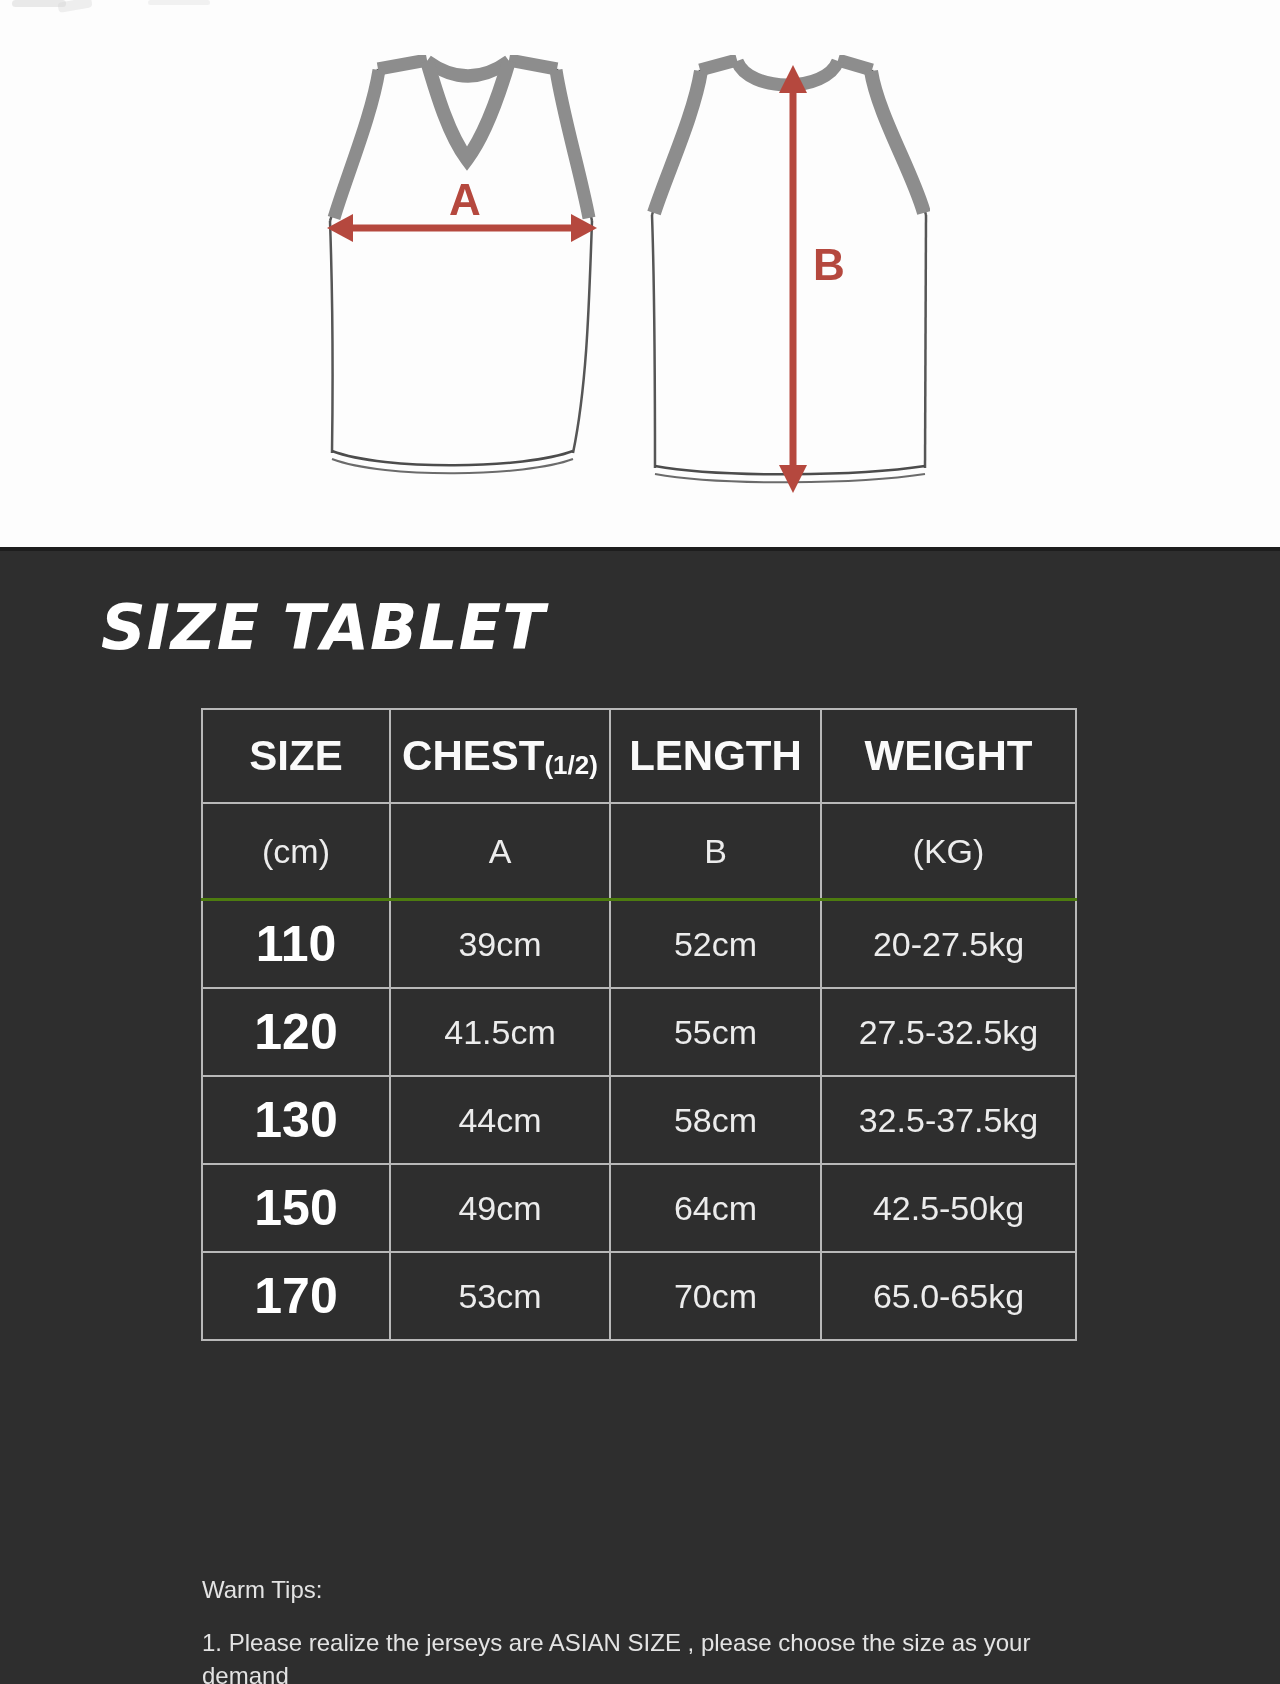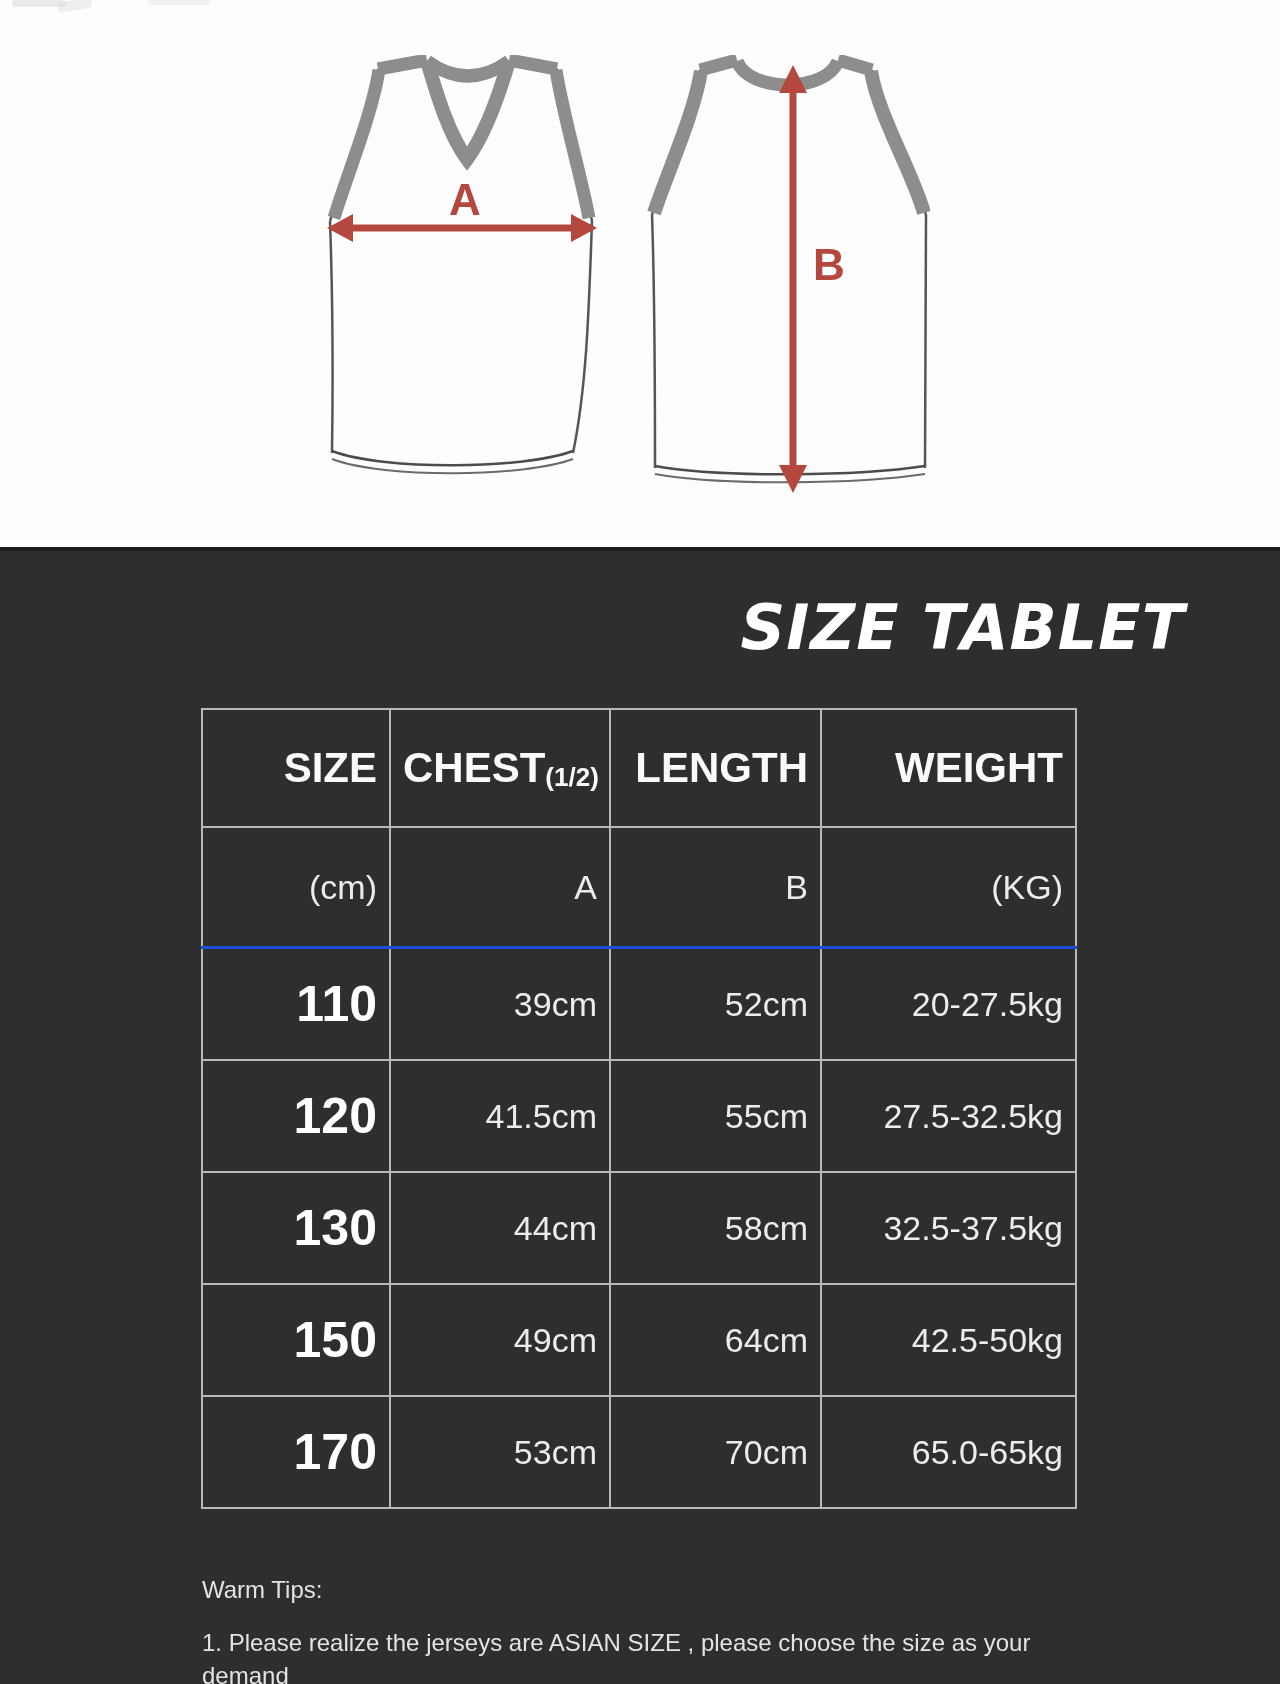--- a/index.html
+++ b/index.html
@@ -10,30 +10,30 @@
   .smudge{position:absolute;background:#d8d8d8;border-radius:4px;opacity:.55;}
   .smudge.s1{left:12px;top:0;width:54px;height:7px;}
   .smudge.s2{left:58px;top:0;width:34px;height:10px;transform:rotate(-10deg);opacity:.4;}
   .smudge.s3{left:148px;top:0;width:62px;height:5px;opacity:.3;}
   .jersey{position:absolute;top:55px;}
   .jersey.front{left:325px;width:275px;height:440px;}
   .jersey.back{left:645px;width:285px;height:445px;}
   
   .table-section{position:absolute;left:0;top:547px;width:1280px;height:1137px;background:#2e2e2e;
                  border-top:4px solid #1d1d1d;box-sizing:border-box;}
-  .size-title{position:absolute;left:101px;top:40px;width:1084px;text-align:right;
+  .size-title{position:absolute;left:101px;top:40px;width:1084px;text-align:left;
               font-family:"DejaVu Sans","Liberation Sans",sans-serif;font-weight:bold;font-style:italic;
               font-size:62px;letter-spacing:1px;color:#ffffff;}
   table.size-table{position:absolute;left:201px;top:157px;width:874px;border-collapse:collapse;
                    table-layout:fixed;}
-  .size-table td{border:2px solid #b8b8b8;text-align:right;vertical-align:middle;padding:12px;
+  .size-table td{border:2px solid #b8b8b8;text-align:center;vertical-align:middle;padding:0;
                  color:#ececec;font-size:34px;}
   .size-table tr.head-row td{height:92px;font-size:42px;font-weight:bold;color:#fafafa;}
   .size-table tr.head-row td .sub{font-size:26px;font-weight:bold;position:relative;top:4px;margin-top:23px;}
-  .size-table tr.unit-row td{height:94px;font-size:34px;border-bottom:3px solid #1d4ed8;}
+  .size-table tr.unit-row td{height:94px;font-size:34px;border-bottom:3px solid #4d7c0f;}
   .size-table tr.data-row td{height:86px;}
   .size-table td.size-cell{font-size:50px;font-weight:bold;color:#ffffff;}
   .tips{position:absolute;left:202px;top:1022px;width:900px;color:#e3e3e3;font-size:24px;line-height:33px;}
   .tips .tips-title{margin-bottom:20px;}
 </style>
 </head>
 <body>
 
 <div class="page">
 

